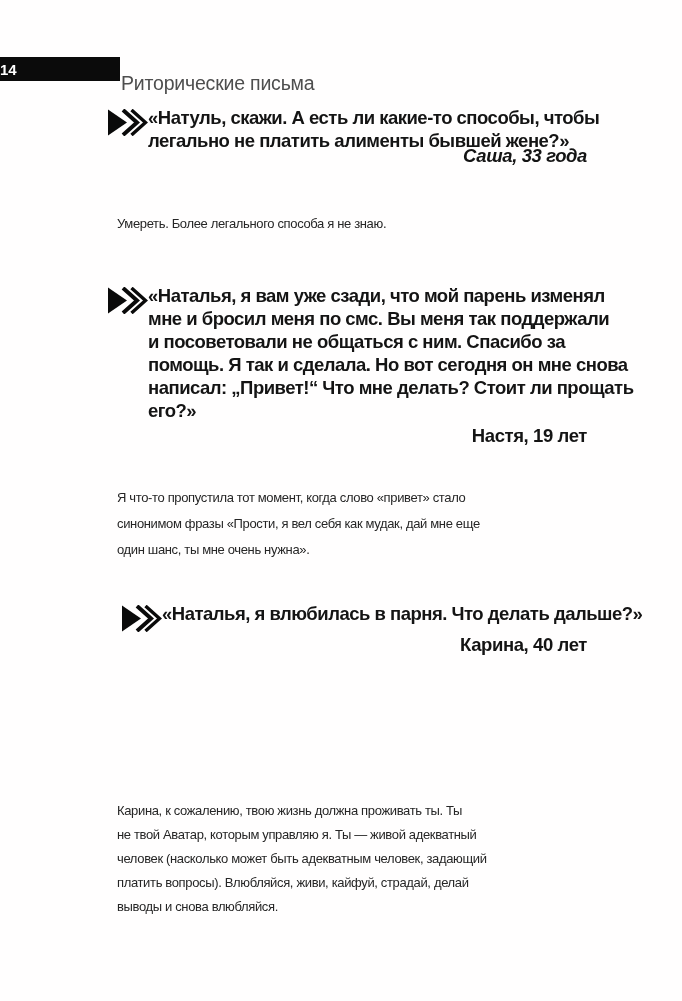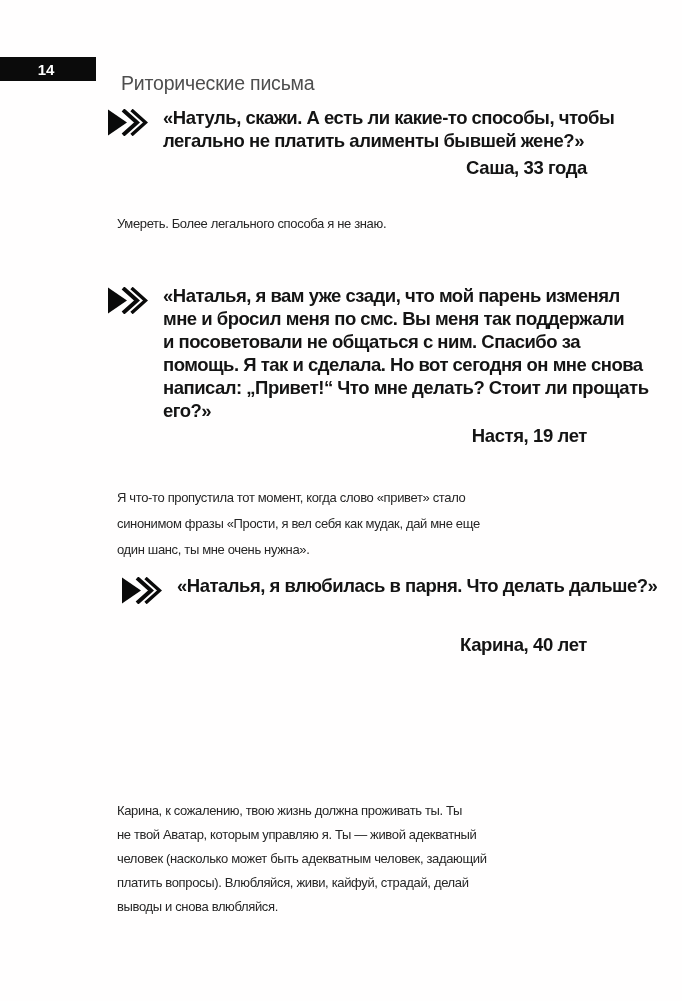--- a/index.html
+++ b/index.html
@@ -8,67 +8,67 @@
     background:#ffffff;
     font-family:"Liberation Sans","DejaVu Sans",sans-serif;
     position:relative;
     overflow:hidden;
   }
   .page { position:absolute; inset:0; background:#fffefe; }
 
   
   .header-bar {
     position:absolute; left:0; top:57px;
-    width:96px; height:24px;
+    width:120px; height:24px;
     background:#0b0b0b;
-    display:flex; align-items:center; justify-content:center;
+    display:flex; align-items:center; justify-content:flex-start;
     padding-right:4px; box-sizing:border-box;
   }
   .page-number {
     color:#ffffff; font-weight:bold; font-size:15px; letter-spacing:0;
   }
   .book-title {
     position:absolute; left:121px; top:72px;
     font-size:19.5px; color:#4e4e4e; letter-spacing:-0.2px;
   }
 
   
   .qa-question-row {
     position:absolute; left:108px;
     display:flex; align-items:flex-start;
   }
   .q-marker { flex:none; margin-top:3px; width:40px; height:27px; }
   .q-marker svg { display:block; }
   .q-text {
-    margin-left:15px;
+    margin-left:0;
     font-weight:bold; font-size:18.5px; line-height:23px;
     color:#141414; letter-spacing:-0.5px;
     white-space:pre-line;
   }
   .q-author {
     position:absolute; right:95px;
     font-weight:bold; font-size:18.5px; line-height:23px;
     color:#141414; letter-spacing:-0.4px;
     text-align:right;
   }
   .answer {
     position:absolute; left:117px;
     font-size:13px; line-height:26px;
     color:#262626; letter-spacing:-0.35px;
     white-space:pre-line;
   }
 
   
   #q1 { top:106px; }
-  #sig1 { top:156px; }
+  #sig1 { top:144px;font-style:italic; }
   #a1p1 { top:211px; }
   #q2 { top:284px; }
   #sig2 { top:424px; }
   #a2p1 { top:485px; }
-  #q3 { top:574px;padding-left:14px; }
+  #q3 { top:602px;padding-left:14px; }
   #sig3 { top:633px; }
   #a3p1 { top:698px; }
   #a3p2 { top:799px; line-height:24px; }
 </style>
 </head>
 <body>
 
 <div class="page">
 
   <div class="header-bar">

